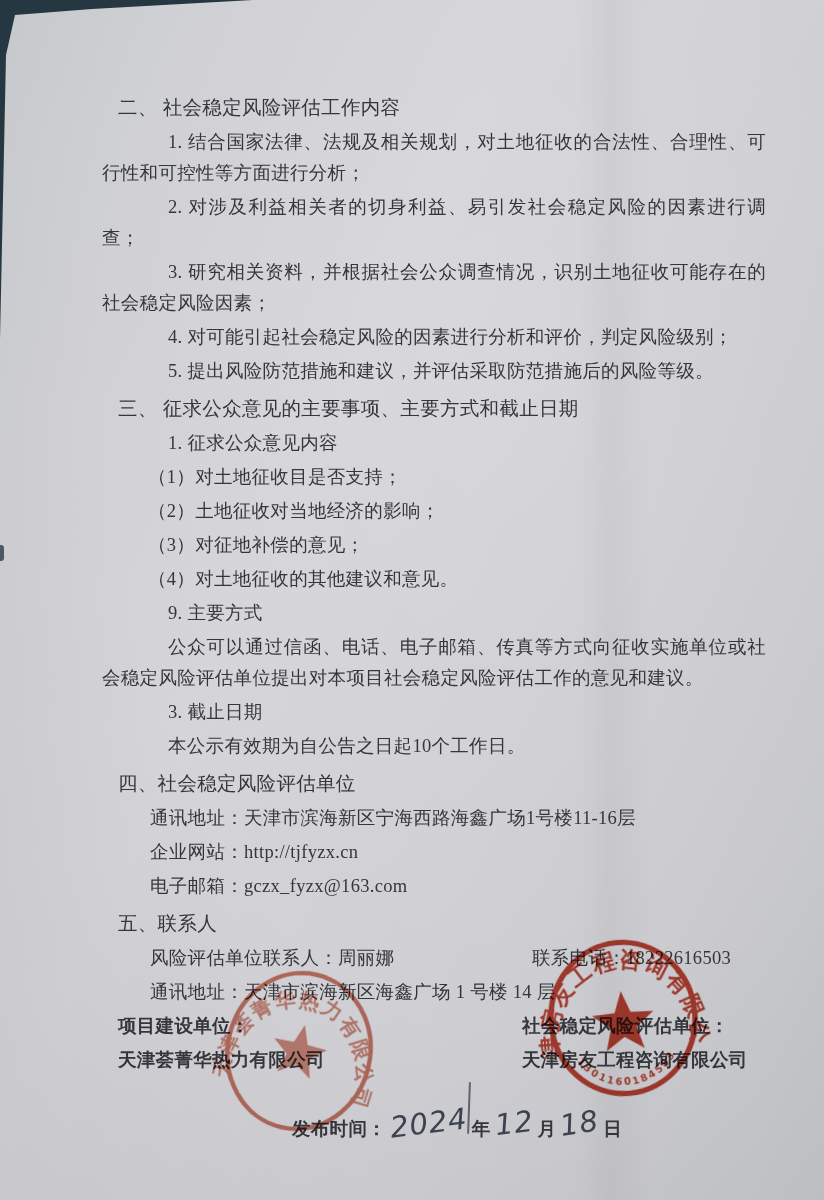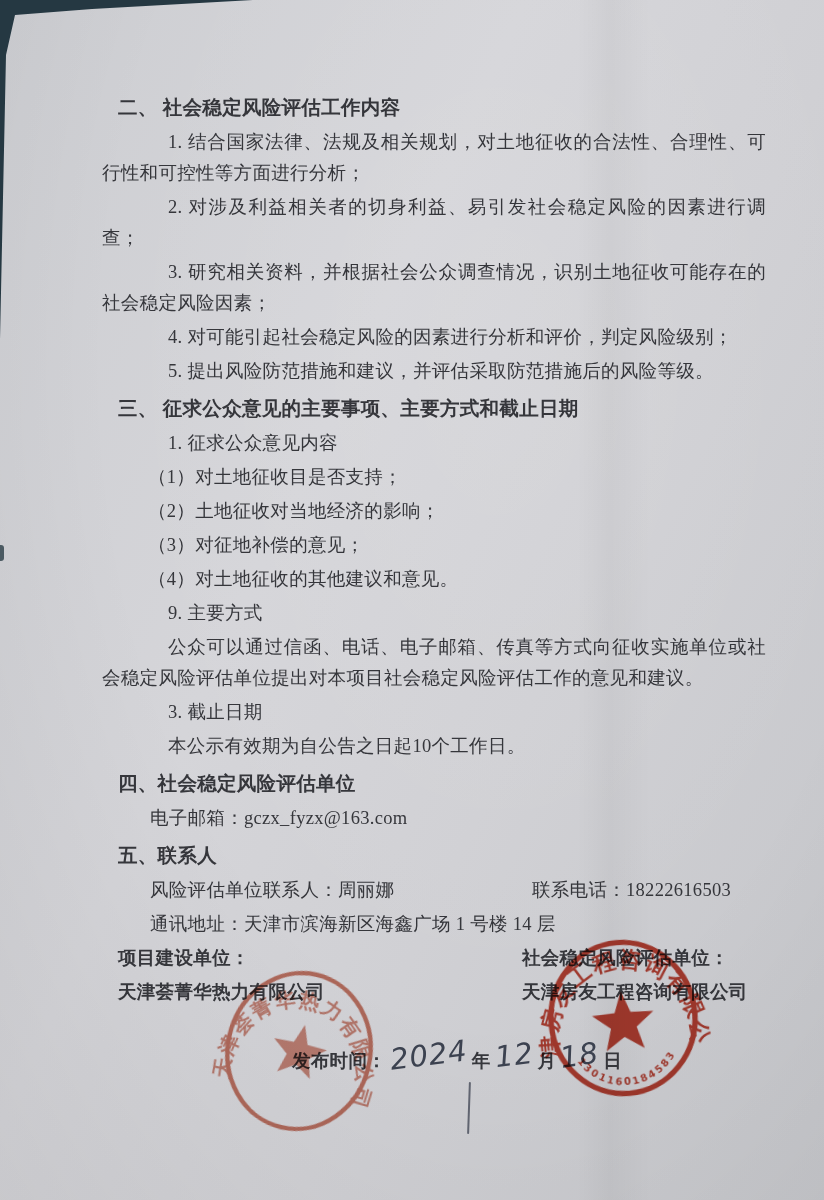--- a/index.html
+++ b/index.html
@@ -23,21 +23,21 @@
     clip-path:polygon(0 0,253px 0,92px 9px,15px 15px,6px 55px,0 340px);
   }
   .backdrop-nick{
     position:absolute;left:0;top:545px;width:4px;height:16px;background:#2a3d46;border-radius:0 3px 3px 0;opacity:.8;
   }
   .content{
     position:absolute;left:102px;top:86px;width:664px;
     color:#35363b;font-size:18.5px;line-height:31px;letter-spacing:.3px;
   }
   .content p{margin:0 0 3px 0;text-align:justify;}
-  .h-num{padding-left:16px;font-weight:bold;font-size:19.5px;margin:6px 0 4px 0 !important;text-align:left !important;}
+  .h-num{padding-left:16px;font-weight:normal;font-size:19.5px;margin:6px 0 4px 0 !important;text-align:left !important;}
   .item{text-indent:66px;}
   .subtitle{text-indent:66px;}
   .subitem{text-indent:46px;}
   .info{padding-left:48px;text-align:left !important;}
   .row{position:relative;padding-left:48px;text-align:right;}
   .row .right-col{position:absolute;left:430px;top:0;}
   .cols{position:relative;padding-left:16px;font-weight:bold;text-align:right;}
   .cols .right-col{position:absolute;left:420px;top:0;font-weight:bold;}
   .date-row{margin-top:34px !important;padding-left:190px;font-weight:bold;text-align:left !important;white-space:nowrap;}
   .hw{
@@ -78,20 +78,22 @@
   <p class="subitem">（1）对土地征收目是否支持；</p>
   <p class="subitem">（2）土地征收对当地经济的影响；</p>
   <p class="subitem">（3）对征地补偿的意见；</p>
   <p class="subitem">（4）对土地征收的其他建议和意见。</p>
   <p class="subtitle">9. 主要方式</p>
   <p class="item">公众可以通过信函、电话、电子邮箱、传真等方式向征收实施单位或社会稳定风险评估单位提出对本项目社会稳定风险评估工作的意见和建议。</p>
   <p class="subtitle">3. 截止日期</p>
   <p class="item">本公示有效期为自公告之日起10个工作日。</p>
 
   <p class="h-num">四、社会稳定风险评估单位</p>
+  <p class="info">通讯地址：天津市滨海新区宁海西路海鑫广场1号楼11-16层</p>
+  <p class="info">企业网站：http://tjfyzx.cn</p>
   <p class="info">电子邮箱：gczx_fyzx@163.com</p>
 
   <p class="h-num">五、联系人</p>
   <p class="row">
     <span>风险评估单位联系人：周丽娜</span>
     <span class="right-col">联系电话：18222616503</span>
   </p>
   <p class="row">通讯地址：天津市滨海新区海鑫广场 1 号楼 14 层</p>
   <p class="cols">
     <span>项目建设单位：</span>

